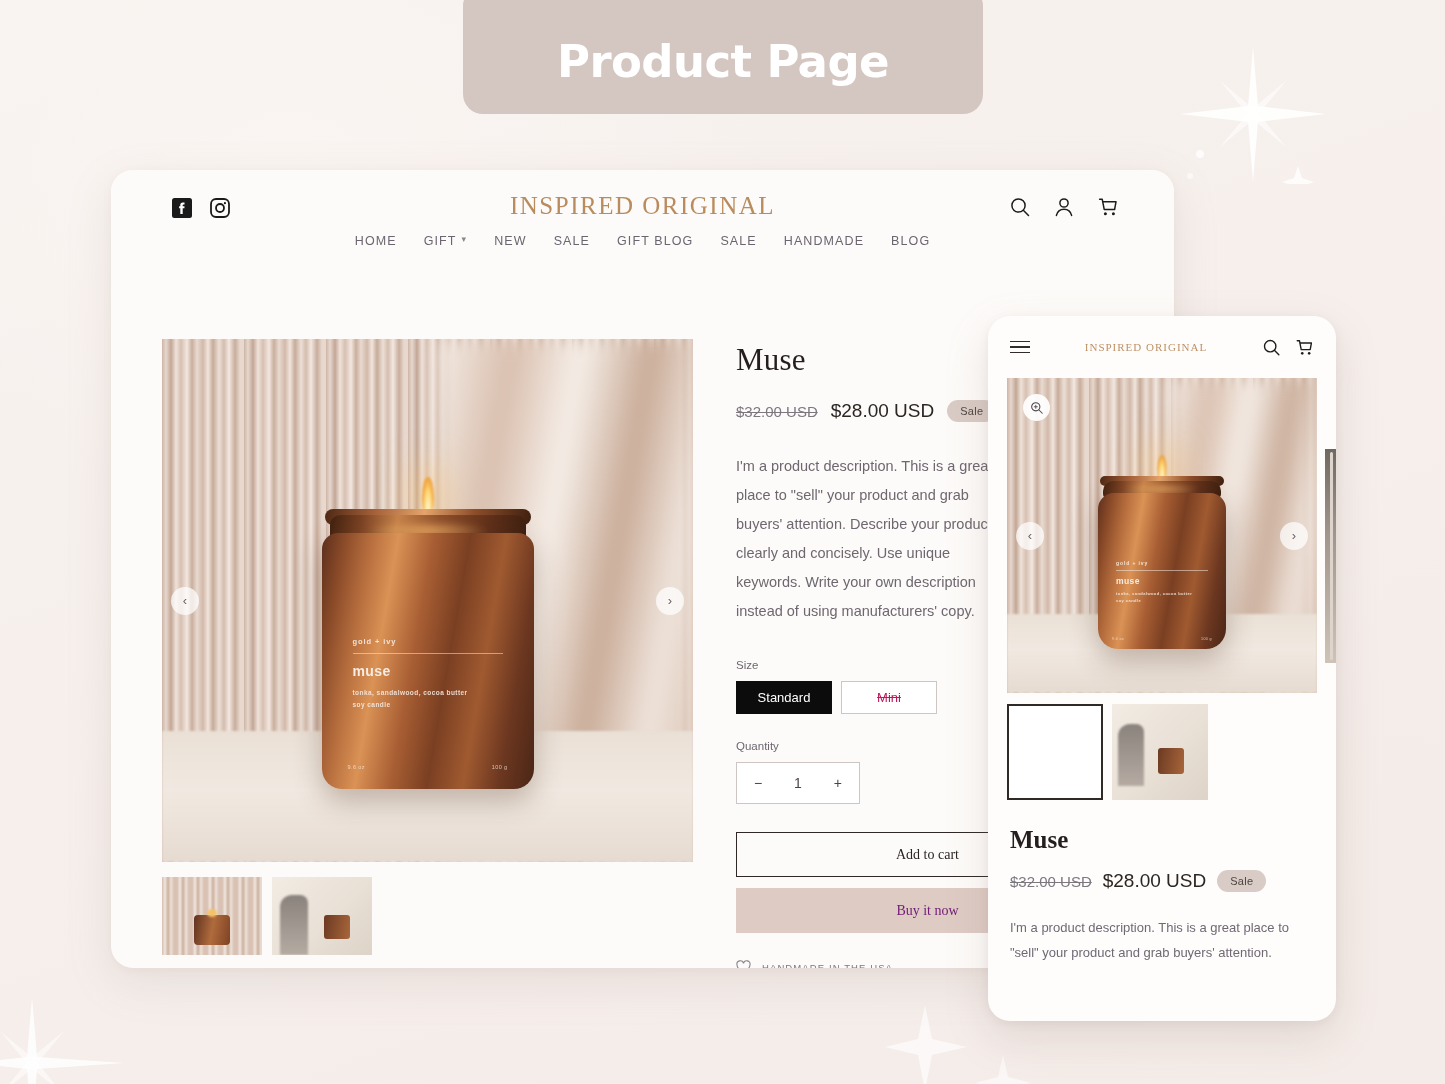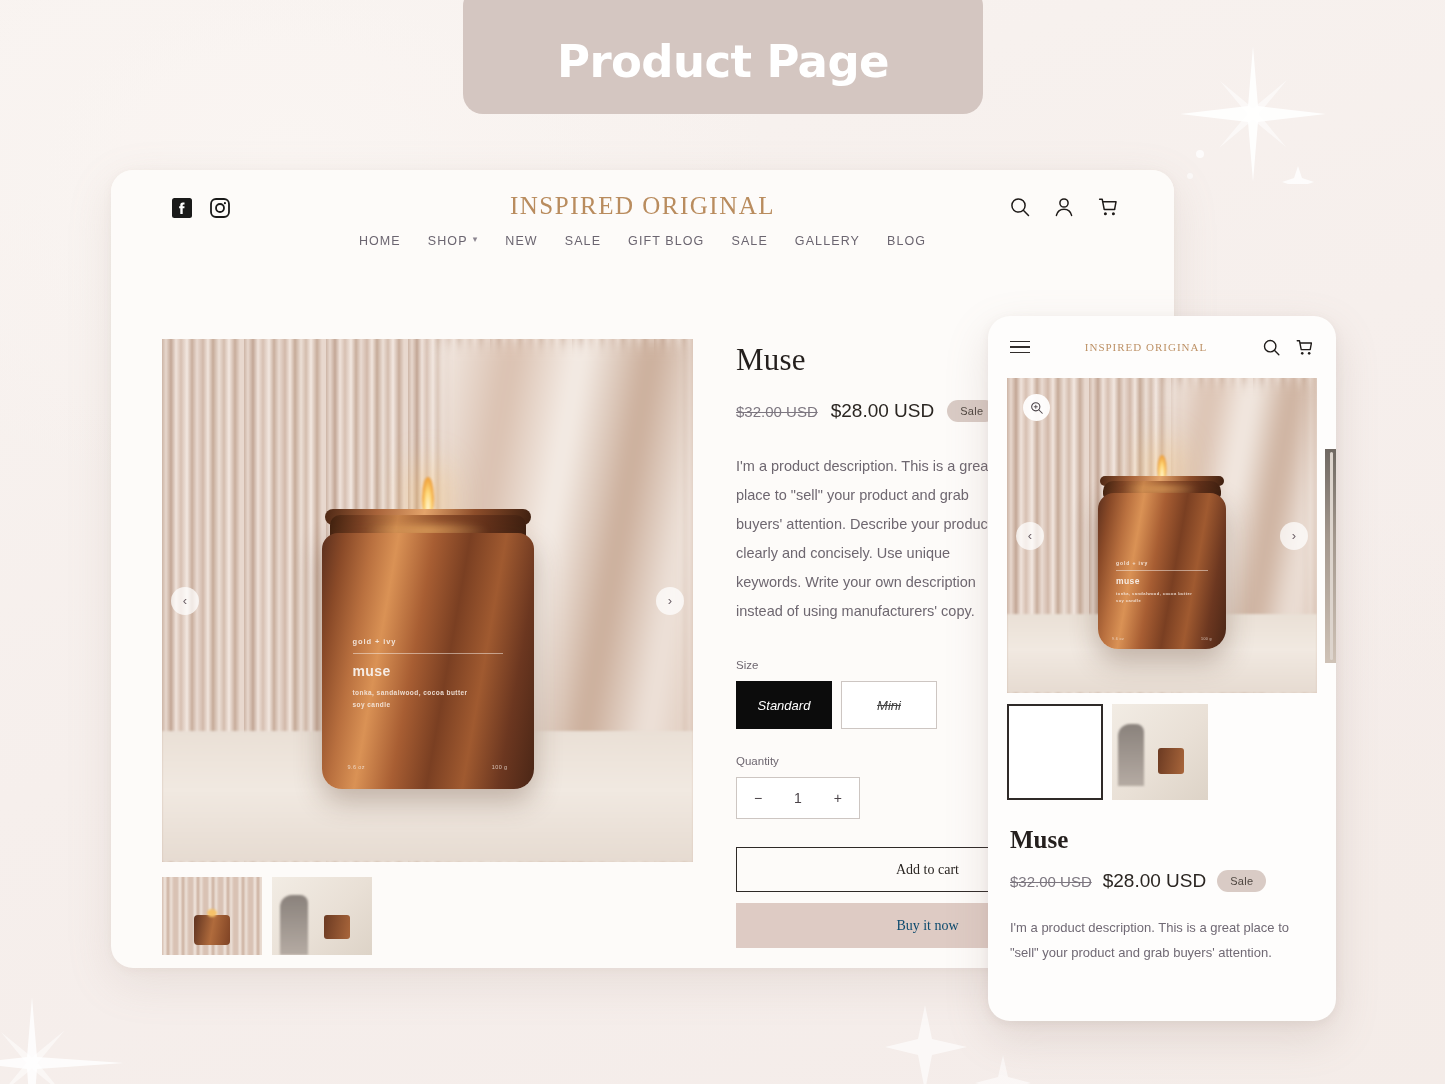--- a/index.html
+++ b/index.html
@@ -187,36 +187,36 @@
   #d-prices { display: flex; align-items: center; gap: 13px; margin-top: 22px; }
   .price-old { font-size: 15px; color: #7d7780; text-decoration: line-through; }
   .price-new { font-size: 19px; color: #2b2622; }
   .sale-badge { background: #d9cbc5; color: #4e4640; font-size: 11px;
     padding: 5px 13px; border-radius: 14px; letter-spacing: .3px; }
   #d-desc { margin-top: 30px; font-size: 14.5px; line-height: 2.0; color: #6e6770; max-width: 272px; }
 
   .opt-label { font-size: 11.5px; color: #6e6770; margin-bottom: 10px; }
   #d-size { margin-top: 33px; }
   .size-row { display: flex; gap: 9px; }
-  .size-btn { width: 96px; height: 48px; display: flex; align-items: center; justify-content: center;
-    font-size: 13px; cursor: pointer; border: 1px solid #cdc6c2; background: #fff; color: #6e6770; font-style: italic; }
+  .size-btn { width: 96px; height: 33px; display: flex; align-items: center; justify-content: center;
+    font-size: 13px; cursor: pointer; border: 1px solid #cdc6c2; background: #fff; color: #6e6770; }
   .size-btn.on { background: #0c0c0c; color: #fff; border-color: #0c0c0c; }
-  .size-btn.off { text-decoration: line-through; color: #404040; }
+  .size-btn.off { text-decoration: line-through; color: #be185d; }
 
   #d-qty { margin-top: 26px; }
   .qty-box { width: 124px; height: 42px; border: 1px solid #cdc6c2; background:#fff;
     display: flex; align-items: center; justify-content: space-between; padding: 0 17px; }
   .qty-box span { font-size: 14px; color: #4b4449; cursor: pointer; }
   .qty-box .qv { cursor: text; }
 
   #d-actions { margin-top: 28px; font-family: Liberation Serif, serif; }
   .btn { height: 45px; display: flex; align-items: center; justify-content: center;
     font-size: 14px; cursor: pointer; width: 100%; }
   .btn-cart { border: 1.5px solid #2e2927; background: #fdfbf9; color: #2a2522; }
-  .btn-buy { background: #decbc4; color: #0c4a6e; margin-top: 11px; }
+  .btn-buy { background: #decbc4; color: #701a75; margin-top: 11px; }
 
   #d-features { margin-top: 27px; display: flex; flex-direction: column; gap: 14px; }
   .feat { display: flex; align-items: center; gap: 11px; font-size: 9.5px; letter-spacing: 1.1px; color: #7d767f; }
   .feat svg { flex: none; }
 
   
   #mobile {
     position: absolute; left: 988px; top: 316px;
     width: 348px; height: 705px;
     background: #fefdfc; border-radius: 22px; overflow: hidden;
@@ -317,37 +317,37 @@
             <circle cx="16.4" cy="17.8" r="1.5" fill="#1f1b19"></circle>
           </svg>
       </span>
     </div>
 
     <nav id="d-nav">
       <span class="nav-item">
           <span>HOME</span>
         </span>
       <span class="nav-item">
-          <span>SHOP</span>
+          <span>GIFT</span>
           <span class="chev">▾</span>
         </span>
       <span class="nav-item">
           <span>NEW</span>
         </span>
       <span class="nav-item">
           <span>SALE</span>
         </span>
       <span class="nav-item">
           <span>GIFT BLOG</span>
         </span>
       <span class="nav-item">
           <span>SALE</span>
         </span>
       <span class="nav-item">
-          <span>GALLERY</span>
+          <span>HANDMADE</span>
         </span>
       <span class="nav-item">
           <span>BLOG</span>
         </span>
     </nav>
   </div>
 
   <div id="d-body">
 
     <div id="d-gallery">

